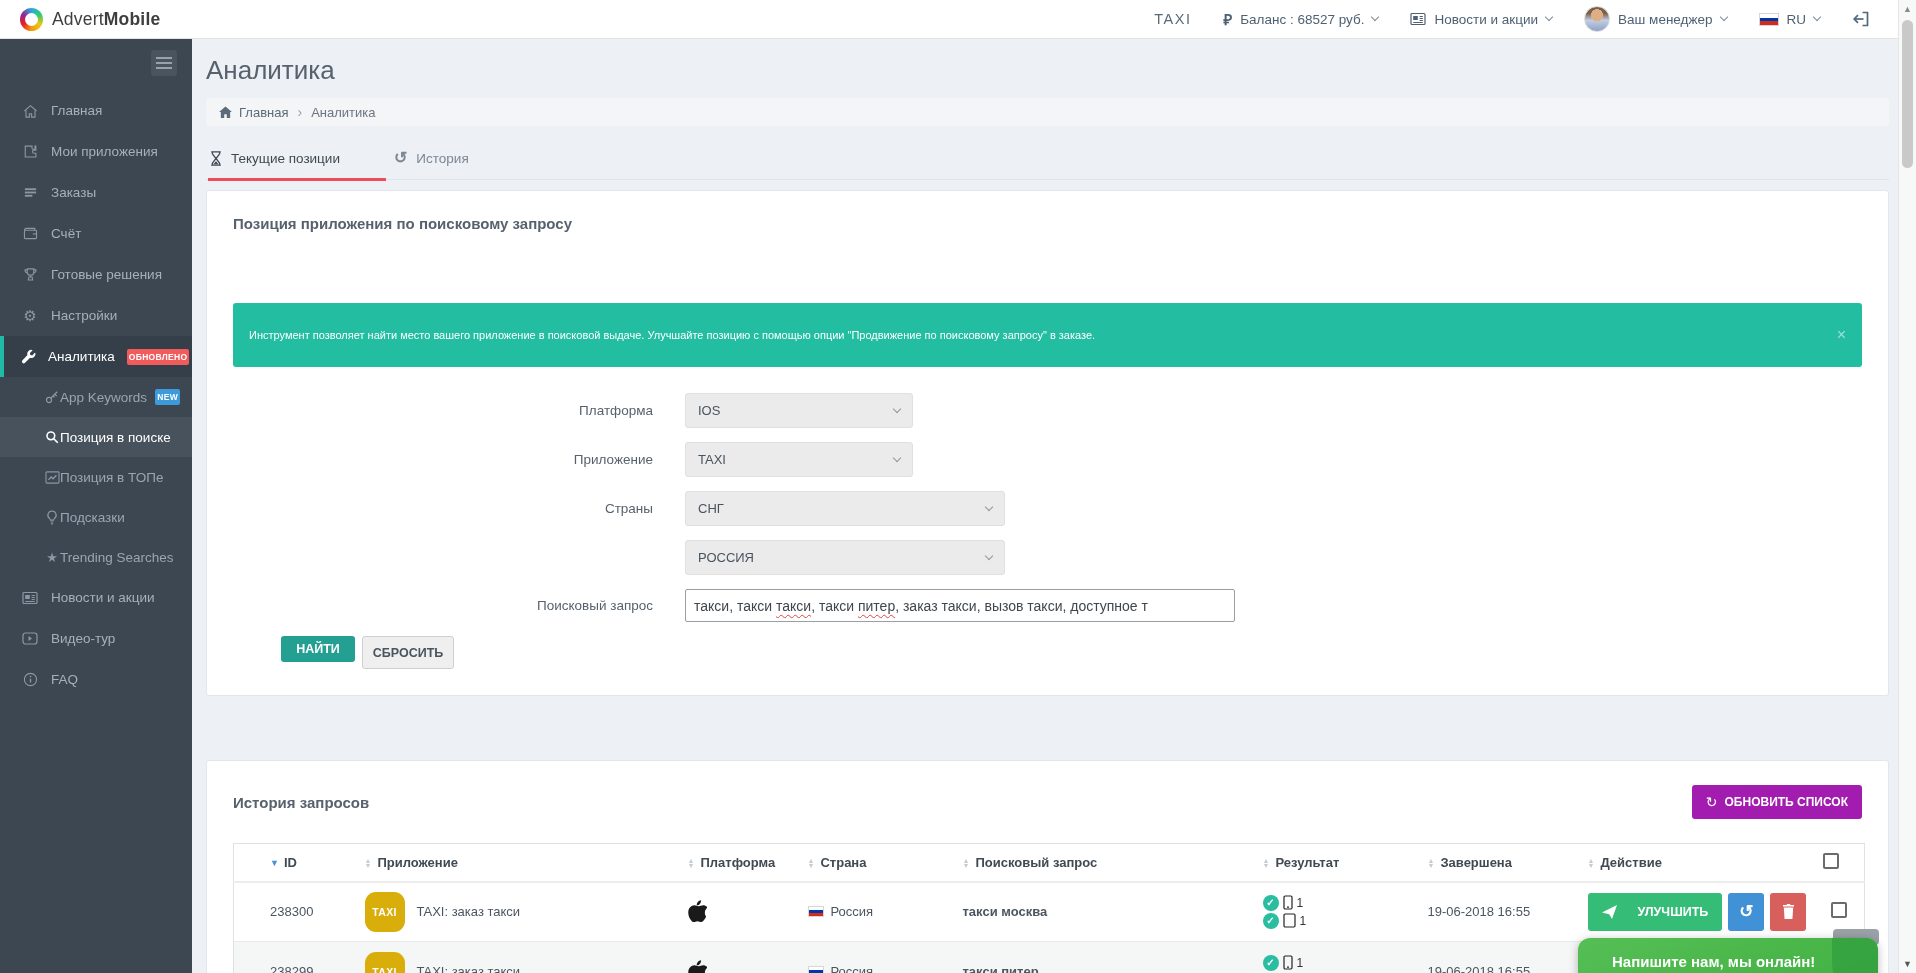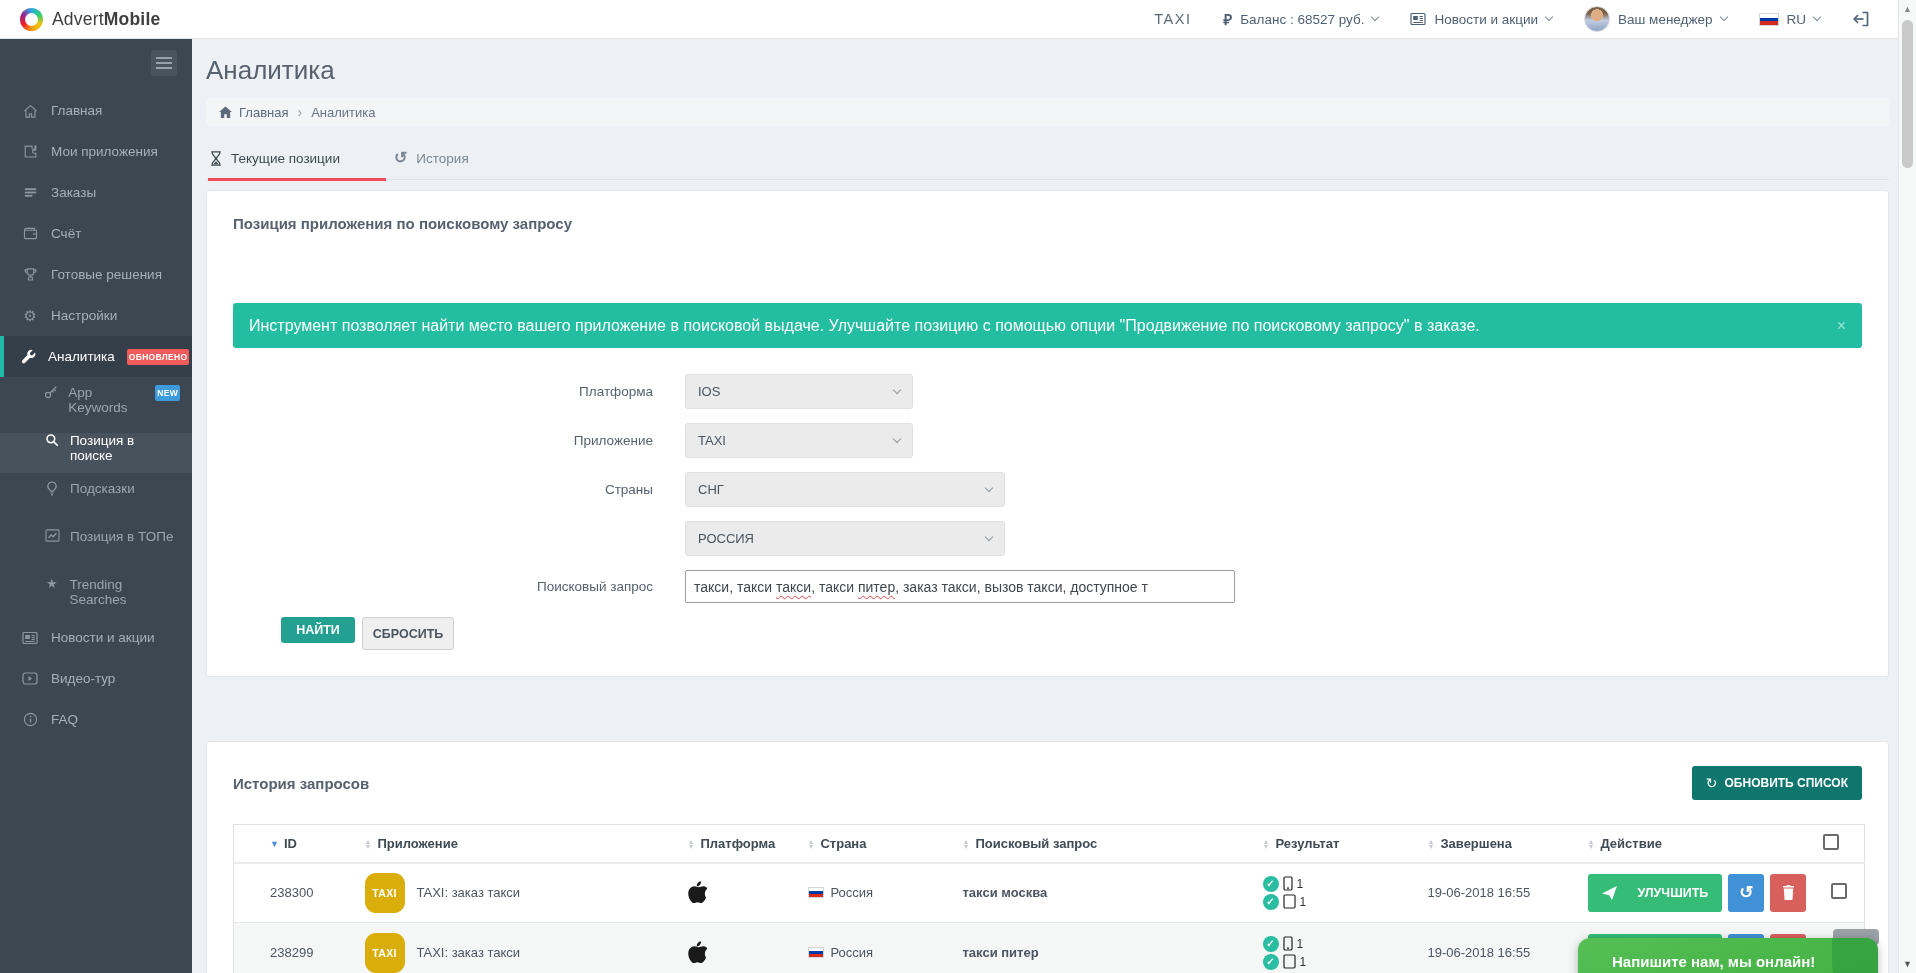--- a/index.html
+++ b/index.html
@@ -40,22 +40,22 @@
   .collapse-btn i { display:block; height:2px; background:#97a2ad; }
   .snav-item { height:41px; display:flex; align-items:center; padding:0 12px 0 21px;
     color:#a6b0bb; font-size:13.5px; gap:12px; cursor:pointer; }
   .snav-item .ic { width:18px; color:#8b97a3; display:flex; justify-content:center; align-items:center; }
   .snav-item.active { background:#353f49; color:#fff; border-left:4px solid #1fbba6; padding-left:17px; }
   .snav-item.active .ic { color:#fff; }
   .badge { margin-left:auto; font-size:8.5px; font-weight:700; color:#fff; padding:3px 2px;
     border-radius:2px; letter-spacing:.3px; }
   .badge.red { background:#f25b5b; }
   .badge.blue { background:#3d9bdc; }
-  .sub-item { height:40px; display:flex; align-items:flex-start; padding:0 12px 0 44px;
-    color:#9aa5b1; font-size:13.5px; gap:10px; cursor:pointer;margin-top:8px; }
+  .sub-item { height:40px; display:flex; align-items:center; padding:0 12px 0 44px;
+    color:#9aa5b1; font-size:13.5px; cursor:pointer; }
   .sub-item .ic { width:16px; color:#8b97a3; display:flex; justify-content:center; align-items:center; }
   .sub-item.active { background:#47525d; color:#fff; }
   .sub-item.active .ic { color:#fff; }
   .char-ic { font-size:14px; line-height:1; font-style:normal; }
 
   
   .main { position:absolute; left:192px; top:39px; width:1706px; height:934px;
     background:#edf0f4; padding:0 9px 0 14px; overflow:hidden; }
   .page-title { margin-top:16px; font-size:26px; font-weight:300; color:#57626e; line-height:31px; }
   .breadcrumb { margin-top:12px; height:28px; background:#f4f5f6; border-radius:3px; display:flex;
@@ -69,22 +69,22 @@
     padding:0 46px 13px 2px; margin-right:6px; position:relative; cursor:pointer; }
   .tab .ic { color:#7b8793; }
   .tab.active { color:#3f4a53; }
   .tab.active .ic { color:#3f4a53; }
   .tab.active::after { content:""; position:absolute; left:0; right:0; bottom:-2px; height:3px; background:#ee4c5b; }
   .hist-ic::before { content:"\21BA"; font-size:16px; line-height:1; font-weight:700; }
 
   .card { background:#fff; border:1px solid #e3e7eb; border-radius:3px; }
   .card1 { margin-top:10px; padding:24px 26px 26px; }
   .card-title { font-size:15px; font-weight:700; color:#57626e; }
-  .alert { margin-top:71px; height:45px; background:#23bda2; border-radius:3px; color:#fff;
-    font-size:16px; display:flex; align-items:center; padding:12px 16px; }
+  .alert { margin-top:71px; height:64px; background:#23bda2; border-radius:3px; color:#fff;
+    font-size:11px; display:flex; align-items:center; padding:12px 16px; }
   .alert-close { margin-left:auto; opacity:.55; cursor:pointer; font-size:16px; line-height:1; }
   .alert-close::before { content:"\D7"; }
 
   .frm { margin-top:26px; }
   .frm-row { display:flex; align-items:center; margin-bottom:14px; }
   .frm-label { width:420px; text-align:right; margin-right:32px; font-size:13.5px; color:#57626e; }
   .sel { height:35px; background:#ebebeb; border:1px solid #e0e0e0; border-radius:3px; display:flex;
     align-items:center; padding:0 12px; font-size:13px; color:#4a545e; cursor:pointer; }
   .sel .chev { border-color:#8e979e; margin-left:auto; width:6px; height:6px; }
   .sel.w1 { width:228px; }
@@ -95,21 +95,21 @@
   .miss { text-decoration:underline wavy #e04444; text-decoration-thickness:1px; text-underline-offset:3px; }
   .frm-actions { margin-top:12px; margin-left:48px; display:flex; gap:7px; }
   .btn { border-radius:3px; font-size:12.5px; font-weight:700; display:inline-flex; align-items:center;
     justify-content:center; cursor:pointer; border:none; }
   .btn-find { background:#23a091; color:#fff; width:74px; height:26px; }
   .btn-reset { background:#efefef; border:1px solid #cfcfcf; color:#4a545e; width:92px; height:33px; }
 
   
   .card2 { margin-top:64px; padding:24px 26px 40px; height:400px; }
   .card2-head { display:flex; align-items:center; }
-  .btn-refresh { margin-left:auto; background:#0f766e; color:#fff; height:34px; padding:0 14px;
+  .btn-refresh { margin-left:auto; background:#a21caf; color:#fff; height:34px; padding:0 14px;
     gap:7px; font-size:12px; font-weight:700; border-radius:3px; display:flex; align-items:center; cursor:pointer; }
   .refresh-ic::before { content:"\21BB"; font-size:14px; font-weight:400; }
 
   .tbl { width:100%; border-collapse:collapse; margin-top:24px; border:1px solid #e1e1e1; table-layout:fixed; }
   .tbl th { height:38px; text-align:left; font-size:13px; font-weight:700; color:#3f4a53;
     padding:0 8px; border-bottom:2px solid #ececec; background:#fff; white-space:nowrap; cursor:pointer; }
   .tbl th.first, .tbl td.first { padding-left:36px; }
   .tbl td { height:60px; padding:6px 8px; font-size:13px; color:#4c5560; vertical-align:middle;
     border-top:1px solid #e9e9e9; }
   tr.even td { background:#f5f6f6; }
@@ -291,35 +291,35 @@
       <span class="ic">
           <svg width="14" height="14" viewBox="0 0 16 16" fill="none" stroke="currentColor" stroke-width="1.8">
             <circle cx="6.7" cy="6.7" r="4.4"></circle>
             <path d="M10.1 10.1 14.6 14.6"></path>
           </svg>
         </span>
       <span>Позиция в поиске</span>
     </div>
     <div class="sub-item">
       <span class="ic">
+          <svg width="15" height="13" viewBox="0 0 16 14" fill="none" stroke="currentColor" stroke-width="1.2">
+            <rect x="1" y="1" width="14" height="12" rx="1"></rect>
+            <path d="M3.6 9.6 6.6 6.4l2 2 3.6-3.8" stroke-width="1.4"></path>
+          </svg>
+        </span>
+      <span>Позиция в ТОПе</span>
+    </div>
+    <div class="sub-item">
+      <span class="ic">
           <svg width="12" height="15" viewBox="0 0 12 15" fill="none" stroke="currentColor" stroke-width="1.2">
             <path d="M6 1a4.2 4.2 0 0 1 2.4 7.6c-.6.5-.9 1-.9 1.6H4.5c0-.6-.3-1.1-.9-1.6A4.2 4.2 0 0 1 6 1z"></path>
             <path d="M4.6 12h2.8M5 13.8h2"></path>
           </svg>
         </span>
       <span>Подсказки</span>
-    </div>
-    <div class="sub-item">
-      <span class="ic">
-          <svg width="15" height="13" viewBox="0 0 16 14" fill="none" stroke="currentColor" stroke-width="1.2">
-            <rect x="1" y="1" width="14" height="12" rx="1"></rect>
-            <path d="M3.6 9.6 6.6 6.4l2 2 3.6-3.8" stroke-width="1.4"></path>
-          </svg>
-        </span>
-      <span>Позиция в ТОПе</span>
     </div>
     <div class="sub-item">
       <span class="ic">
           <i class="char-ic" style="font-size:13px;">★</i>
         </span>
       <span>Trending Searches</span>
     </div>
 
     <div class="snav-item">
       <span class="ic">

